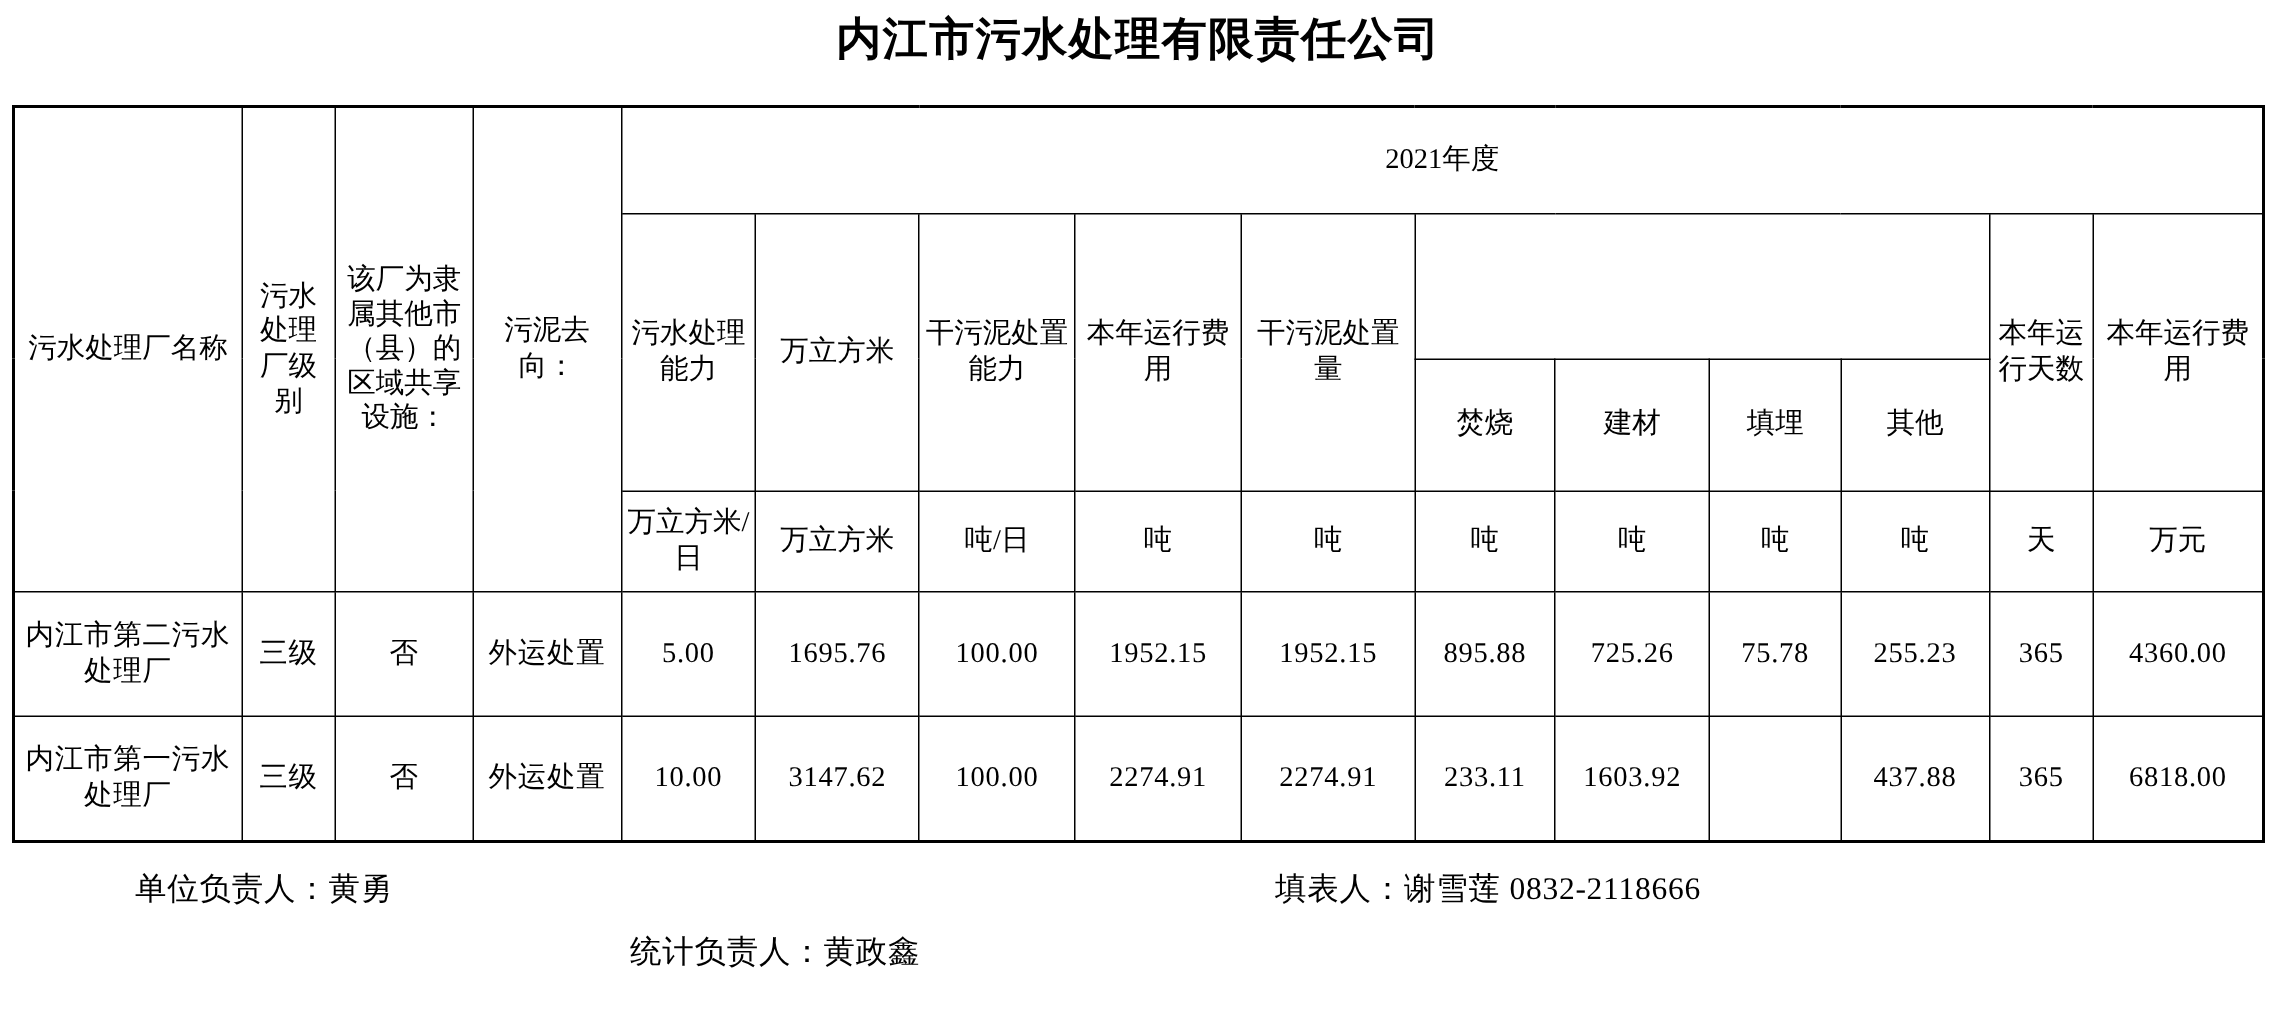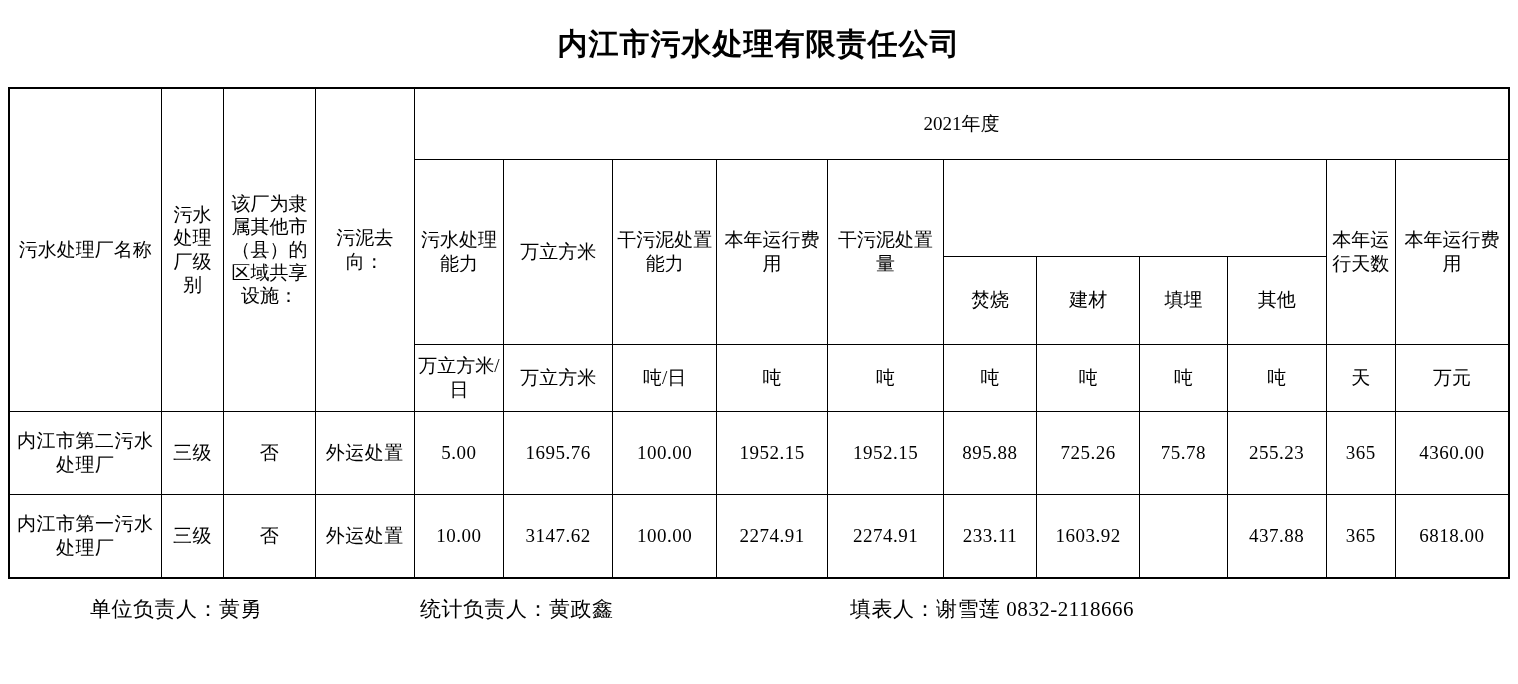--- a/index.html
+++ b/index.html
@@ -15,21 +15,21 @@
     overflow: hidden;
   }
   .page {
     position: relative;
     width: 1518px;
     height: 684px;
     box-sizing: border-box;
   }
   .title-block {
     text-align: center;
-    padding-top: 24px;
+    padding-top: 7px;
     line-height: 1.35;
   }
   .title-line {
     font-size: 30px;
     font-weight: bold;
     letter-spacing: 1px;
   }
   .table-wrap {
     margin: 22px 8px 0 8px;
   }
@@ -95,21 +95,21 @@
   .fee-col { width: 112px; }
 
   .footer {
     margin: 16px 0 0 0;
     display: flex;
     font-size: 21px;
     padding-left: 90px;
     letter-spacing: 0.5px;
   }
   .footer .f1 { width: 330px; }
-  .footer .f2 { width: 430px; }
+  .footer .f2 { width: 430px; margin-top: 42px; }
   .footer .f3 { }
 </style>
 </head>
 <body>
 
 <div class="page">
 
   <div class="title-block">
     <div class="title-line">内江市污水处理有限责任公司</div>
   </div>

